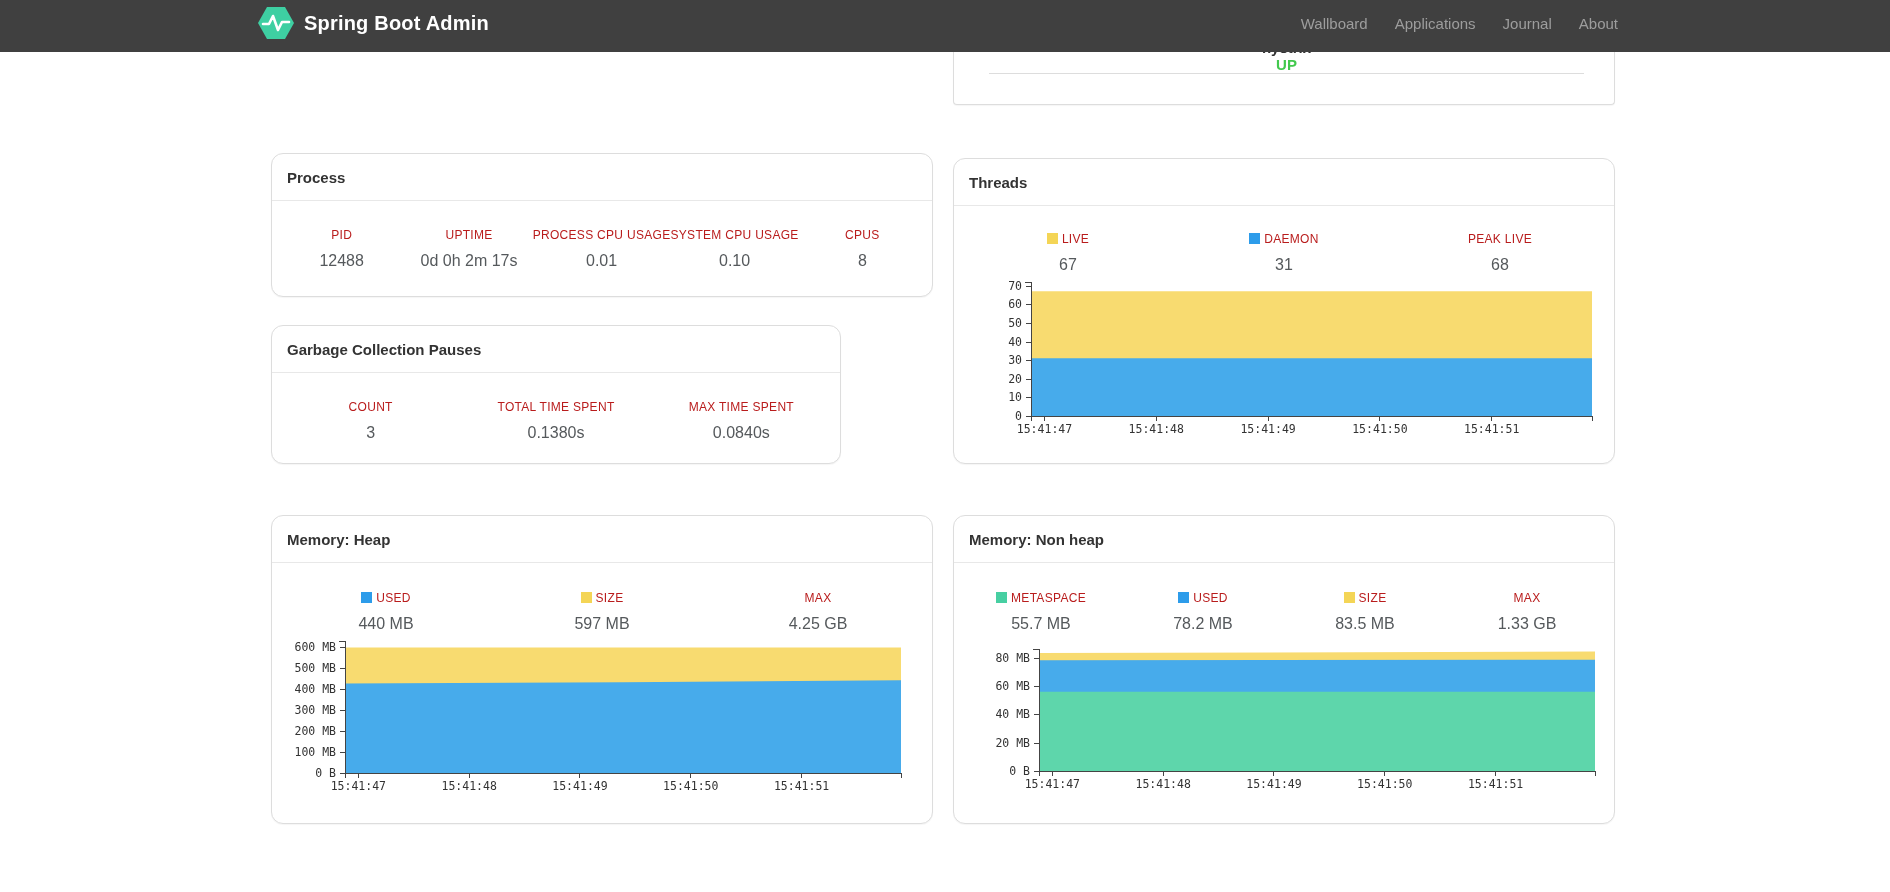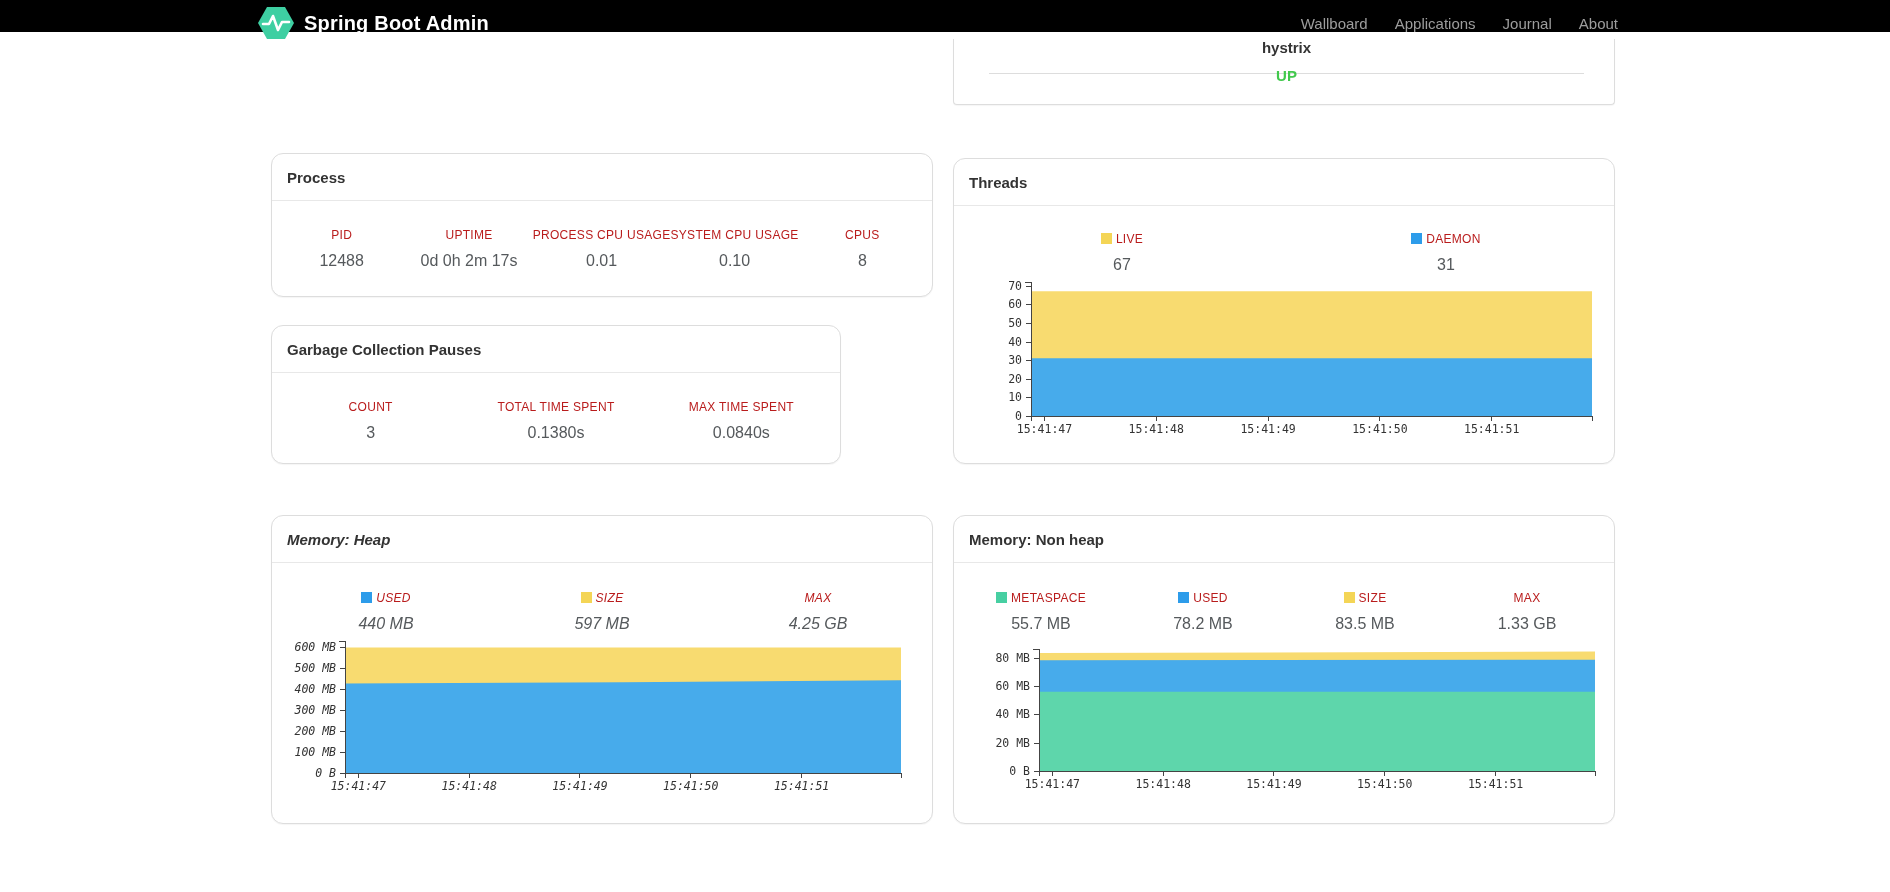--- a/index.html
+++ b/index.html
@@ -1,38 +1,38 @@
 <!DOCTYPE html>
 <html><head>
 <meta charset="utf-8">
 <style>
   html,body{margin:0;padding:0;}
   body{
     width:1890px;height:892px;position:relative;overflow:hidden;
     background:#fff;font-family:"Liberation Sans",sans-serif;
   }
   
-  .navbar{position:absolute;left:0;top:0;width:1890px;height:32px;background:#000000;z-index:10;}
+  .navbar{position:absolute;left:0;top:0;width:1890px;height:52px;background:#404040;z-index:10;}
   .navbar-inner{width:1346px;height:46px;margin:0 auto;display:flex;align-items:center;justify-content:space-between;}
   .brand{display:flex;align-items:center;gap:10px;margin-left:-14px;text-decoration:none;cursor:pointer;}
   .brand-text{color:#fff;font-size:20px;font-weight:bold;letter-spacing:.2px;}
   .nav-links{display:flex;align-items:flex-end;gap:27px;}
   .nav-link{color:#9d9d9d;font-size:15px;text-decoration:none;cursor:pointer;}
   
   .panel{position:absolute;background:#fff;border:1px solid #ddd;border-radius:12px;box-shadow:0 1px 1px rgba(0,0,0,.04);box-sizing:border-box;}
   .panel-heading{padding:15px 15px 14px 15px;border-bottom:1px solid #e8e8e8;font-size:15px;font-weight:bold;color:#333;}
   .stats{display:flex;}
   .stat{flex:1;text-align:center;}
   .stat-label{font-size:12px;color:#b91c1c;letter-spacing:.3px;white-space:nowrap;}
   .stat-value{font-size:16px;color:#55595c;margin-top:10px;white-space:nowrap;}
   .swatch{display:inline-block;width:11px;height:11px;margin-right:4px;vertical-align:-1px;}
   
   .app-row{height:34px;margin:0 30px 0 35px;border-bottom:1px solid #ddd;display:flex;align-items:center;justify-content:flex-start;cursor:pointer;flex-direction:column;}
   .app-name{font-size:15px;font-weight:bold;color:#333;}
-  .app-status{font-size:15px;font-weight:bold;margin-top:11px;}
+  .app-status{font-size:15px;font-weight:bold;}
   
   .chart{position:absolute;}
   .chart svg{overflow:visible;display:block;}
 </style>
 </head>
 <body>
 
 <div class="navbar">
   <div class="navbar-inner">
     <a class="brand">
@@ -107,20 +107,24 @@
 <div class="panel" style="left:953px;top:158px;width:662px;height:306px;">
   <div class="panel-heading">Threads</div>
   <div class="stats" style="padding:26px 6px 0 6px;">
     <div class="stat">
       <div class="stat-label"><span class="swatch" style="background: rgb(244, 213, 86);"></span><span>LIVE</span></div>
       <div class="stat-value">67</div>
     </div>
     <div class="stat">
       <div class="stat-label"><span class="swatch" style="background: rgb(45, 156, 234);"></span><span>DAEMON</span></div>
       <div class="stat-value">31</div>
+    </div>
+    <div class="stat">
+      <div class="stat-label">PEAK LIVE</div>
+      <div class="stat-value">68</div>
     </div>
   </div>
   <div class="chart" style="left:17px;top:119px;">
       <svg width="633" height="160">
         <polygon points="60,138 60.0,13.3 621.0,13.3 621,138" fill="#f8db70"></polygon>
         <polygon points="60,138 60.0,80.3 621.0,80.3 621,138" fill="#47abeb"></polygon>
         <line x1="60" y1="4" x2="60" y2="138" stroke="#444" stroke-width="1" shape-rendering="crispEdges"></line>
         <line x1="54" y1="4" x2="60" y2="4" stroke="#444" stroke-width="1" shape-rendering="crispEdges"></line>
         <line x1="60" y1="138" x2="621" y2="138" stroke="#444" stroke-width="1" shape-rendering="crispEdges"></line>
         <line x1="60" y1="138" x2="60" y2="143" stroke="#444" stroke-width="1" shape-rendering="crispEdges"></line>
@@ -148,21 +152,21 @@
         <line x1="297.07860000000005" y1="138" x2="297.07860000000005" y2="143" stroke="#444" stroke-width="1" shape-rendering="crispEdges"></line>
         <text x="297.07860000000005" y="155" text-anchor="middle" font-family="'DejaVu Sans Mono',monospace" font-size="11.5" fill="#333">15:41:49</text>
         <line x1="408.8859" y1="138" x2="408.8859" y2="143" stroke="#444" stroke-width="1" shape-rendering="crispEdges"></line>
         <text x="408.8859" y="155" text-anchor="middle" font-family="'DejaVu Sans Mono',monospace" font-size="11.5" fill="#333">15:41:50</text>
         <line x1="520.6932" y1="138" x2="520.6932" y2="143" stroke="#444" stroke-width="1" shape-rendering="crispEdges"></line>
         <text x="520.6932" y="155" text-anchor="middle" font-family="'DejaVu Sans Mono',monospace" font-size="11.5" fill="#333">15:41:51</text>
       </svg>
     </div>
 </div>
 
-<div class="panel" style="left:271px;top:515px;width:662px;height:309px;font-style:italic;">
+<div class="panel" style="left:271px;top:515px;width:662px;height:309px;">
   <div class="panel-heading">Memory: Heap</div>
   <div class="stats" style="padding:28px 6px 0 6px;">
     <div class="stat">
       <div class="stat-label"><span class="swatch" style="background: rgb(45, 156, 234);"></span><span>USED</span></div>
       <div class="stat-value">440 MB</div>
     </div>
     <div class="stat">
       <div class="stat-label"><span class="swatch" style="background: rgb(244, 213, 86);"></span><span>SIZE</span></div>
       <div class="stat-value">597 MB</div>
     </div>

